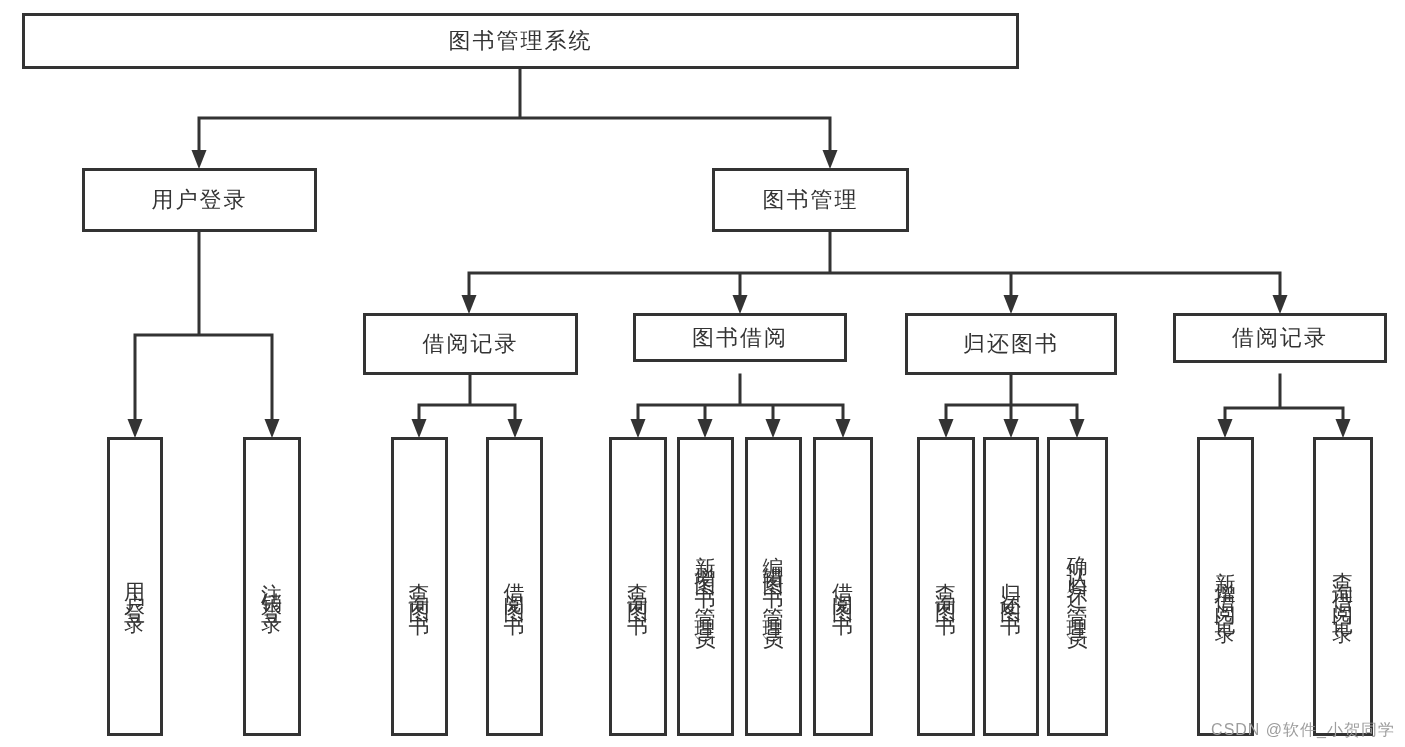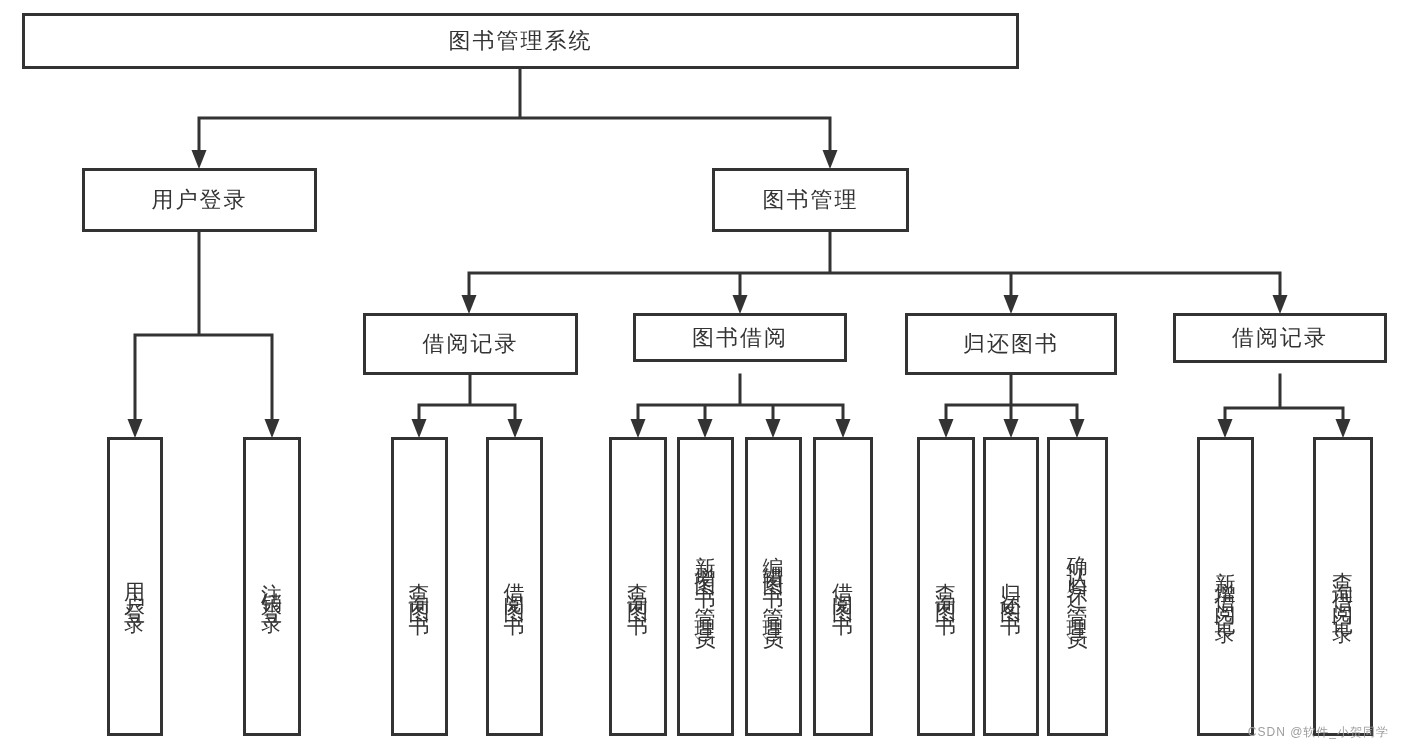--- a/index.html
+++ b/index.html
@@ -41,23 +41,23 @@
   .v-label {
     writing-mode: vertical-rl;
     text-orientation: mixed;
     font-size: 21px;
     letter-spacing: 10.5px;
     line-height: 1;
     white-space: nowrap;
   }
   #watermark {
     position: absolute;
-    right: 16px;
+    right: 10px;
     bottom: 6px;
-    font-size: 12px;
+    font-size: 16px;
     color: var(--watermark, #9d9d9d);
     z-index: 5;
     white-space: nowrap;
     letter-spacing: 1px;
     text-align: right;
   }
 </style>
 </head>
 <body>
 

